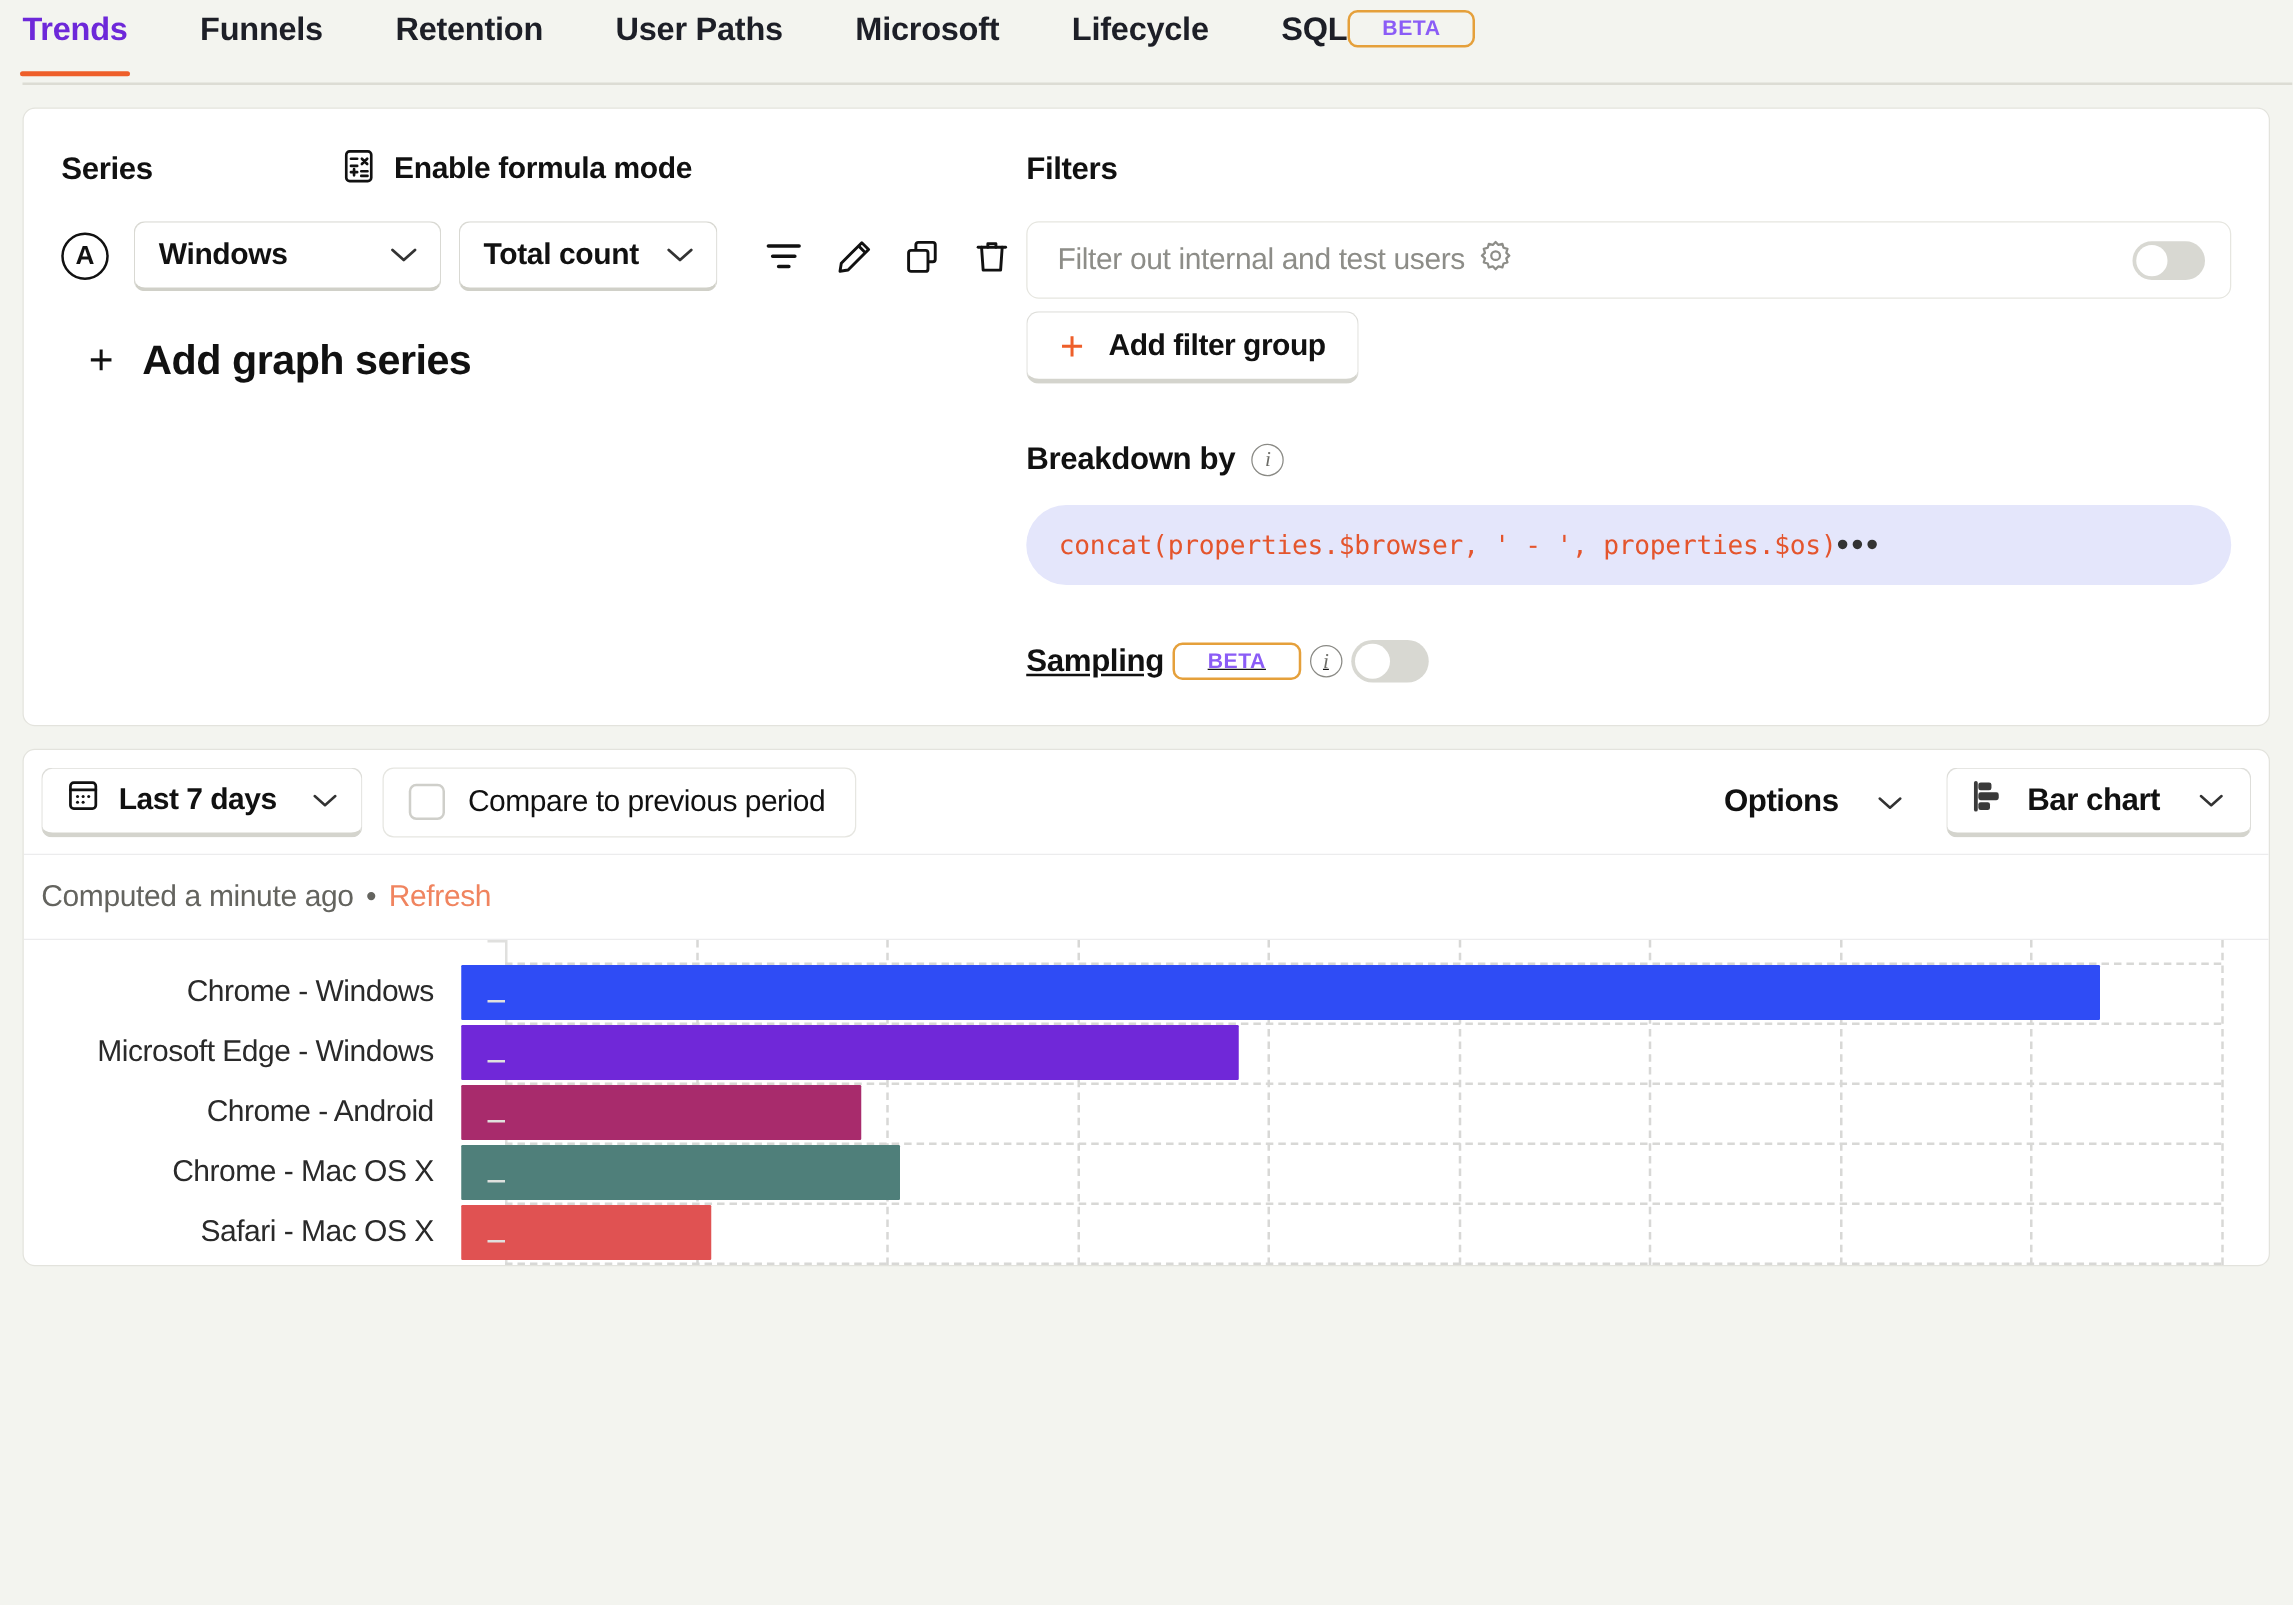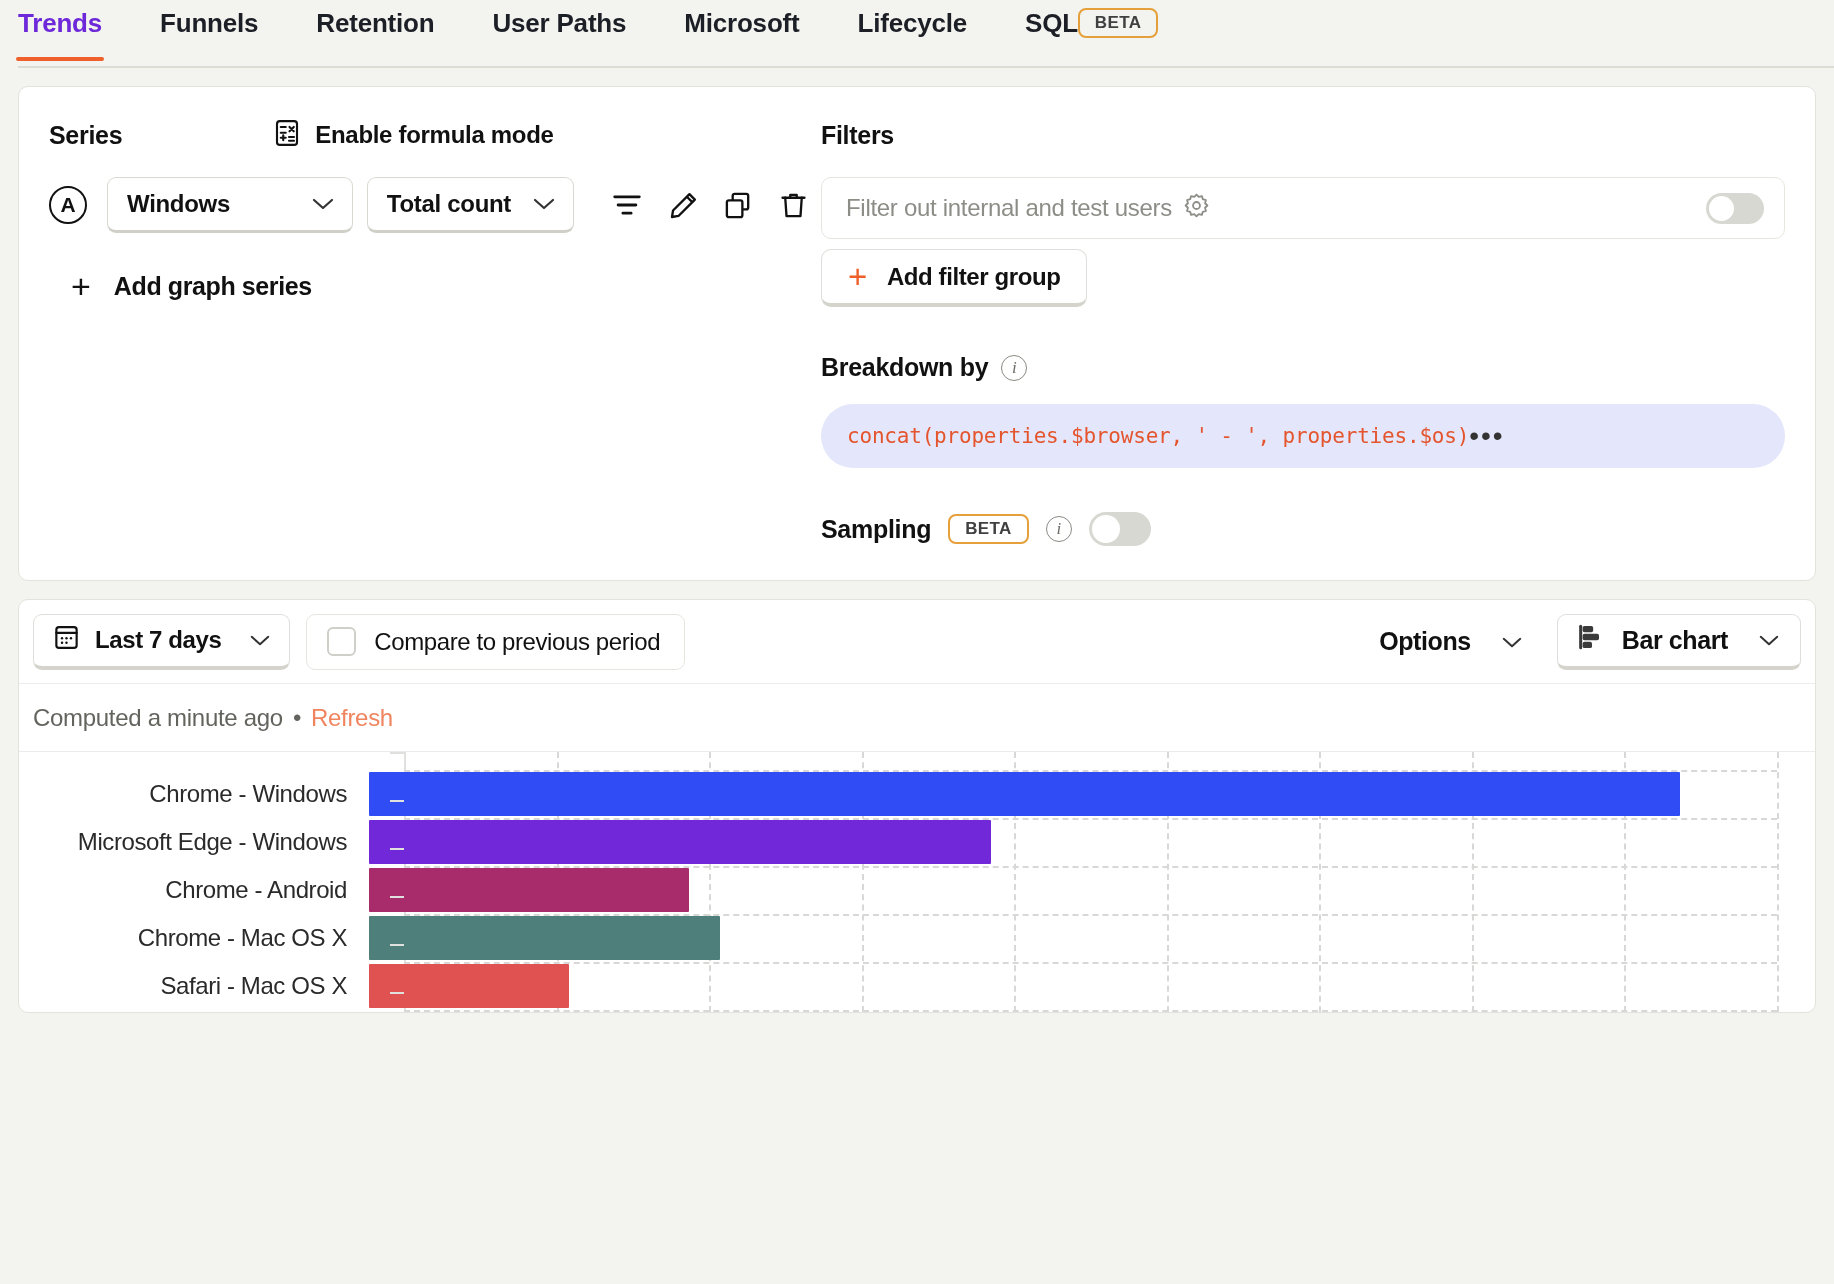--- a/index.html
+++ b/index.html
@@ -46,25 +46,25 @@
     position: absolute;
     left: -2px; right: -2px; bottom: 0;
     height: 4px;
     background: #ee5f2a;
     border-radius: 2px;
   }
   .tab-sql { display: flex; align-items: flex-start; gap: 0; margin-right: 0; }
   .beta-pill {
     display: inline-flex; align-items: center; justify-content: center;
     border: 2px solid #e5a03b;
-    color: #404040;
+    color: #8b5cf6;
     border-radius: 8px;
     font-size: 17px;
     font-weight: 700;
-    padding: 3px 15px;
+    padding: 3px 26px;
     letter-spacing: 0.4px;
   }
 
   
   .card {
     margin: 18px 18px 0 18px;
     background: #fff;
     border: 1px solid #e3e3dd;
     border-radius: 10px;
   }
@@ -115,21 +115,21 @@
   .chev { color: #333; font-size: 22px; line-height: 1; margin-left: 14px; }
 
   .series-icons { display: flex; align-items: center; gap: 24px; margin-left: 22px; }
   .icon-btn { cursor: pointer; display: flex; align-items: center; }
 
   .add-series {
     display: flex; align-items: center; gap: 23px;
     margin-top: 36px; margin-left: 22px;
     cursor: pointer;
   }
-  .add-series .lbl { font-size: 25px; font-weight: 700; letter-spacing: -0.4px; }
+  .add-series .lbl { font-size: 33px; font-weight: 700; letter-spacing: -0.4px; }
   .plus-glyph { font-size: 34px; font-weight: 300; line-height: 1; color: #111; }
 
   
   .filter-box {
     height: 62px;
     border: 1.5px solid #e6e6e0;
     border-radius: 10px;
     background: #fff;
     display: flex; align-items: center; justify-content: space-between;
     padding: 0 20px 0 24px;
@@ -184,22 +184,23 @@
   .formula-chip .code {
     font-family: "DejaVu Sans Mono", monospace;
     font-size: 21px;
     color: #e4552d;
     letter-spacing: -0.2px;
     white-space: nowrap;
   }
   .formula-chip .dots { color: #333; font-size: 28px; line-height: 0.4; letter-spacing: 2px; }
 
   .sampling-row {
-    display: flex; align-items: center; gap: 17px;
+    display: flex; align-items: center; gap: 7px;
     margin-top: 44px;
+    text-decoration: underline;
   }
   .sampling-row .t { font-size: 25px; font-weight: 700; letter-spacing: -0.3px; }
   .toggle.lg { width: 62px; height: 34px; border-radius: 18px; }
   .toggle.lg .knob { width: 28px; height: 28px; }
 
   .info-circle {
     width: 26px; height: 26px;
     border: 1.8px solid #8a8a85;
     border-radius: 50%;
     display: inline-flex; align-items: center; justify-content: center;

